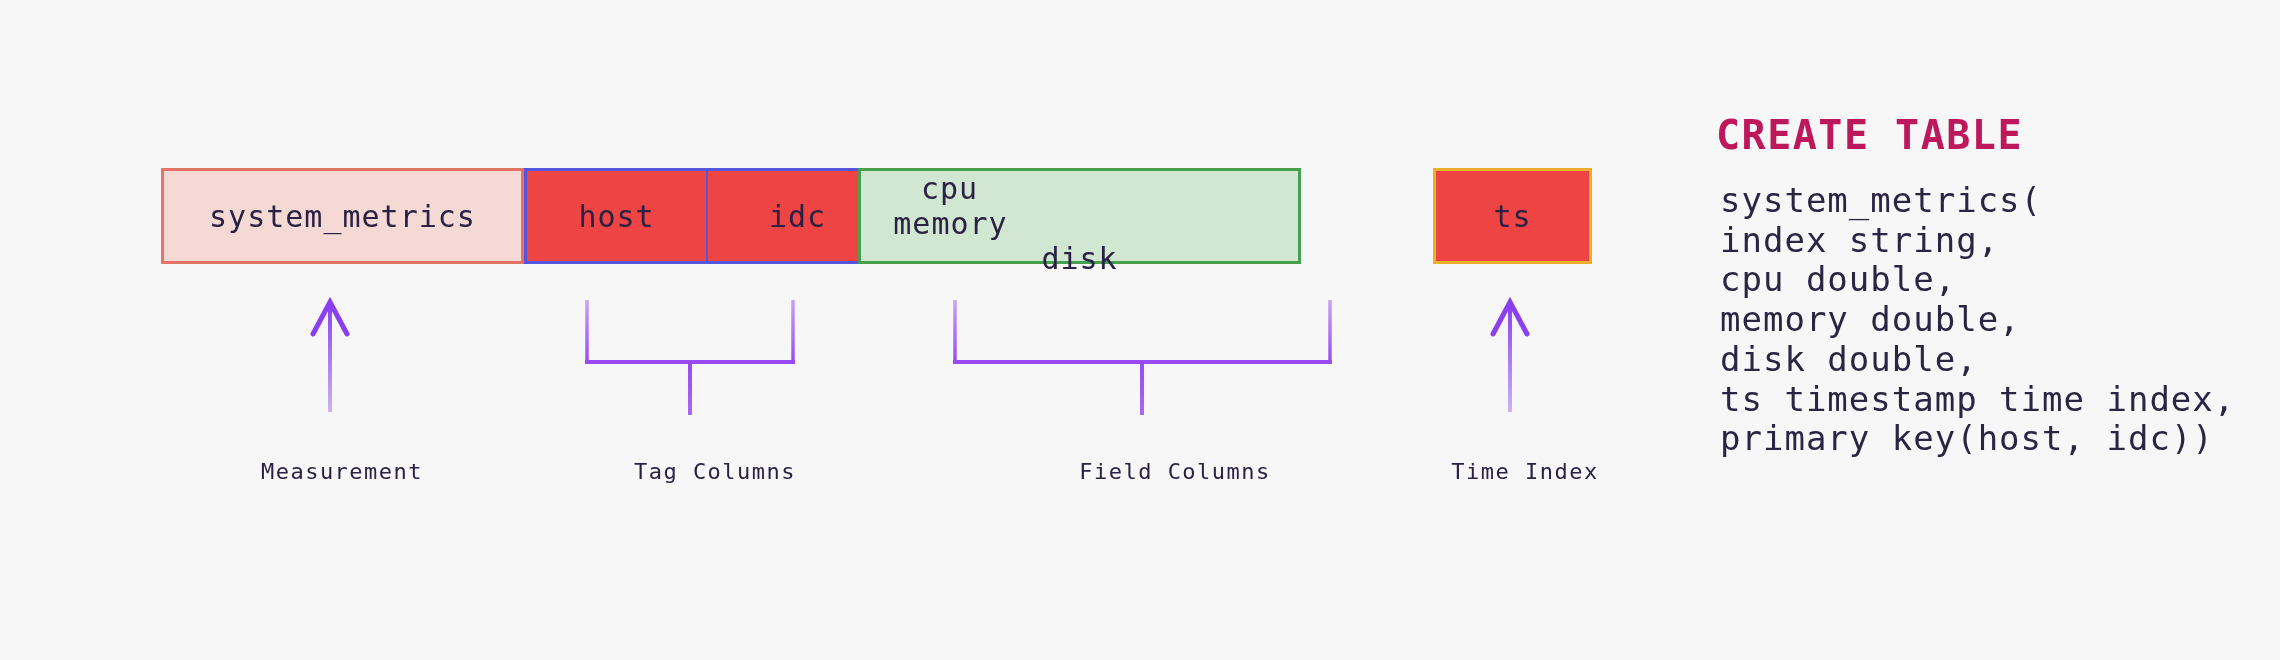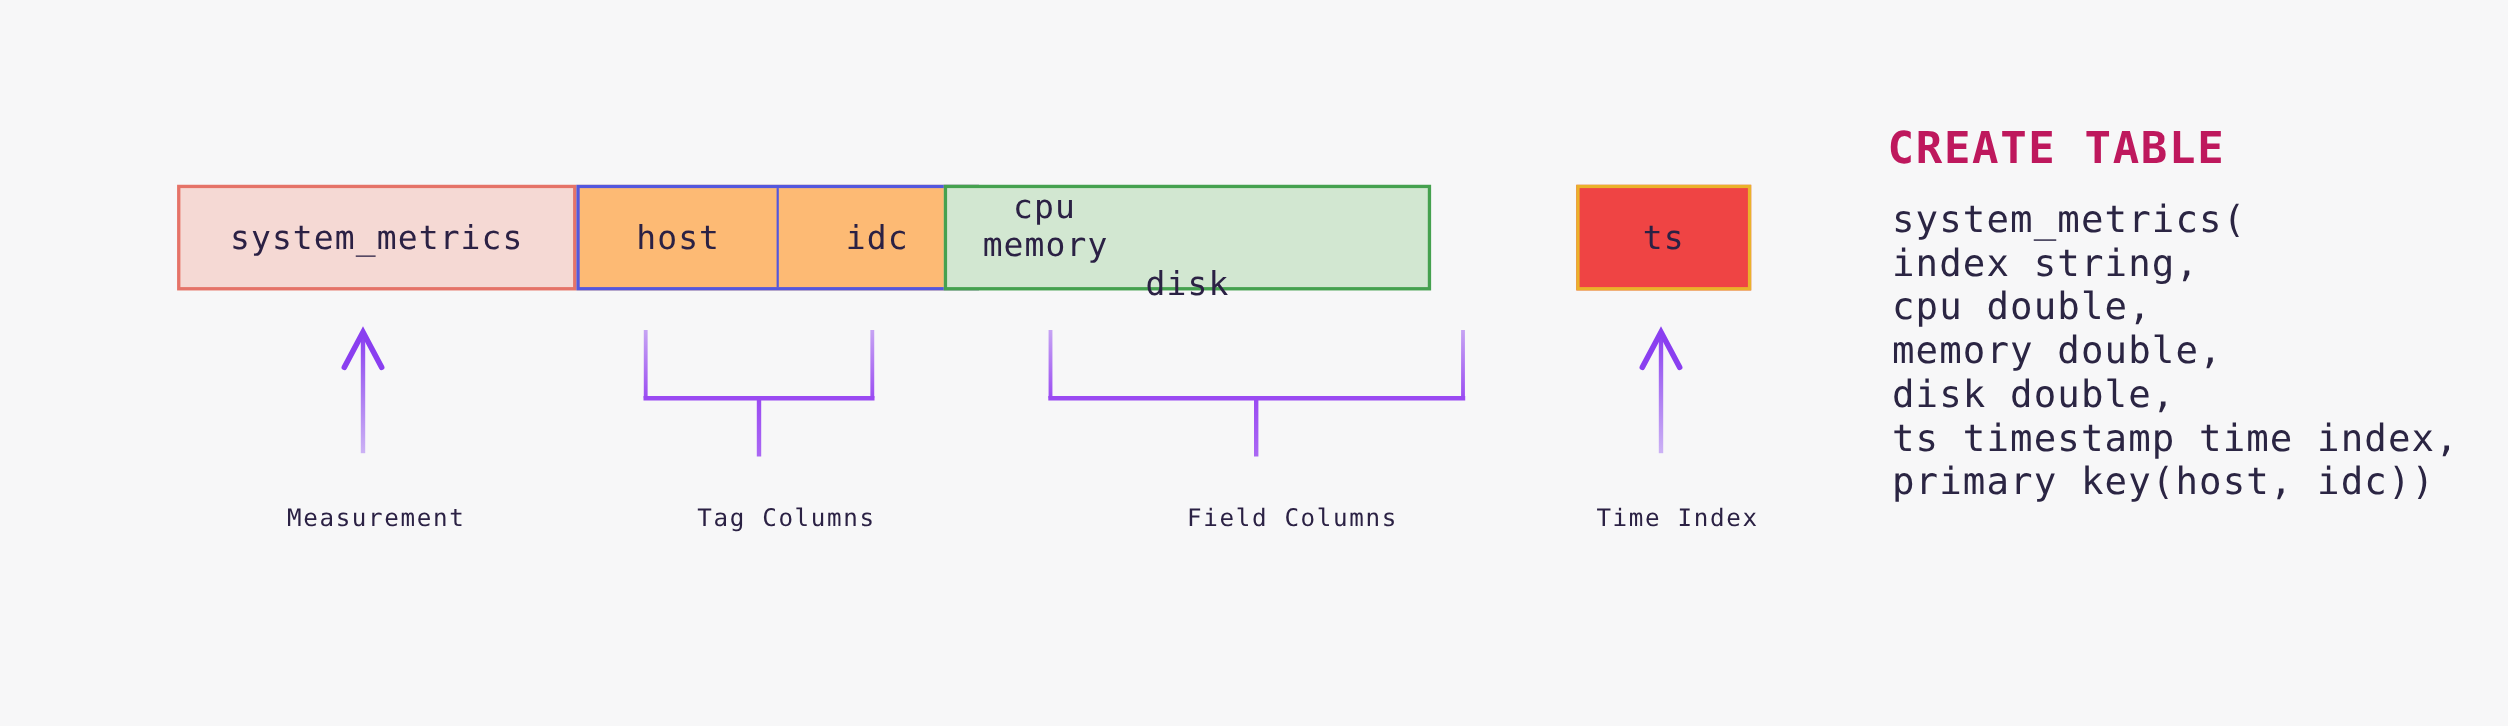--- a/index.html
+++ b/index.html
@@ -49,21 +49,21 @@
 <body>
 
 <div id="canvas">
 
   <div class="group" style="left:161px;width:363px;background:#f5d9d4;border-color:#e57368;">
     <div class="cell" style="flex:1">
       <span>system_metrics</span>
     </div>
   </div>
 
-  <div class="group" style="left:524px;width:366px;background:#fdba74;border-color:#5457dd;">
+  <div class="group" style="left:524px;width:366px;background:#ef4444;border-color:#5457dd;">
     <div class="cell" style="width:179px">
       <span>host</span>
     </div>
     <div class="divider" style="background:#5457dd"></div>
     <div class="cell" style="flex:1">
       <span>idc</span>
     </div>
   </div>
 
   <div class="group" style="left:858px;width:443px;background:#d2e7d1;border-color:#45a14f;flex-direction:column;">

